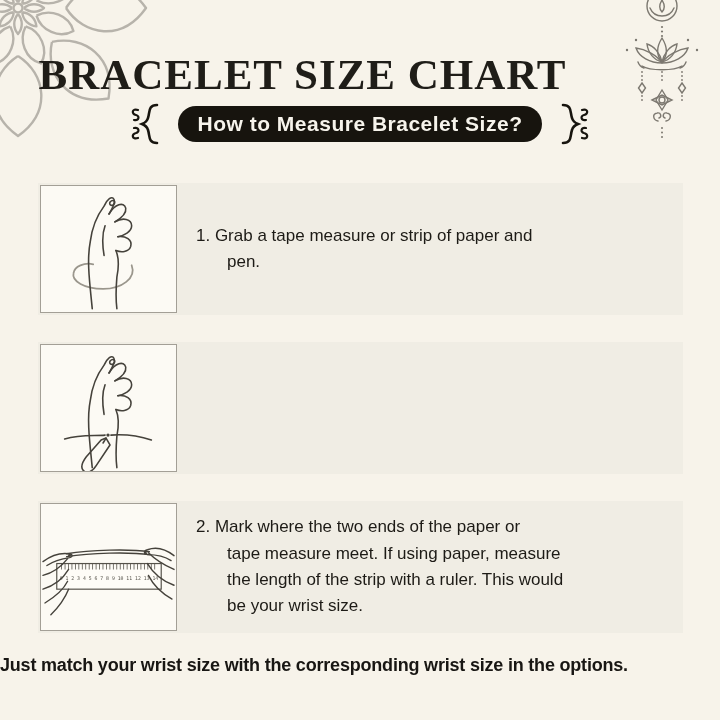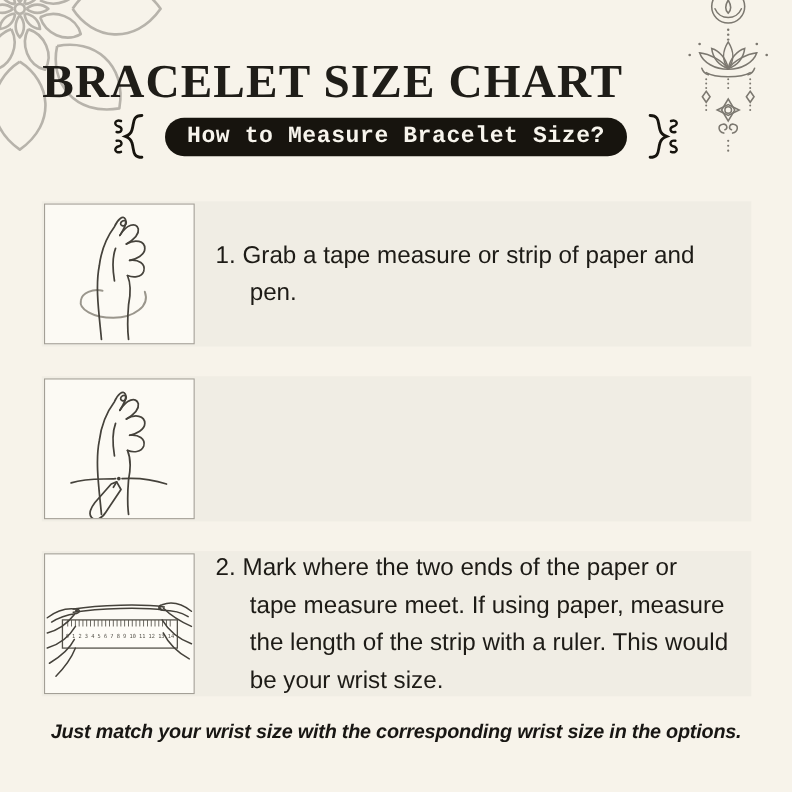--- a/index.html
+++ b/index.html
@@ -16,42 +16,42 @@
     position:absolute;top:50px;left:0;width:605px;margin:0;
     text-align:center;font-family:"Liberation Serif",serif;font-weight:700;
     font-size:43px;letter-spacing:1px;color:#1f1d18;
   }
   .badge-row{
     position:absolute;top:103px;left:0;width:720px;height:42px;
     display:flex;align-items:center;justify-content:center;gap:13px;
   }
   .badge{
     background:#17140e;color:#f7f4ec;border-radius:20px;
-    font-family:Liberation Mono, monospace;font-weight:700;font-size:21px;
+    font-family:Liberation Sans, sans-serif;font-weight:700;font-size:21px;
     padding:6px 20px;letter-spacing:0.5px;white-space:nowrap;
   }
   
   .steps{position:absolute;left:38px;top:183px;width:645px;}
   .step{
     position:relative;height:132px;margin-bottom:27px;background:#f0ede4;
     display:flex;align-items:center;
   }
   .illus{
     flex:none;width:137px;height:128px;margin-left:2px;box-sizing:border-box;
     background:#fcfaf4;border:1px solid #a39f96;
     display:flex;align-items:center;justify-content:center;
   }
   .step-text{
-    margin:0 0 0 19px;font-size:22px;line-height:1.55;color:#1d1b16;
+    margin:0 0 0 19px;font-size:17px;line-height:1.55;color:#1d1b16;
     white-space:pre;padding-left:31px;text-indent:-31px;
   }
   
   .footer{
-    position:absolute;top:655px;left:0;width:720px;margin:0;text-align:center;
-    font-size:18px;font-weight:700;letter-spacing:-0.2px;color:#181613;font-style:italic;
+    position:absolute;top:655px;left:0;width:720px;margin:0;text-align:left;
+    font-size:18px;font-weight:700;letter-spacing:-0.2px;color:#181613;
   }
 </style>
 </head>
 <body>
 
 <div class="page">
 
   <svg class="deco-mandala" width="215" height="185" viewBox="0 0 215 185">
     <defs>
       <path id="p-sm" d="M0,-6 C-5,-12 -5,-20 0,-26 C5,-20 5,-12 0,-6"></path>

